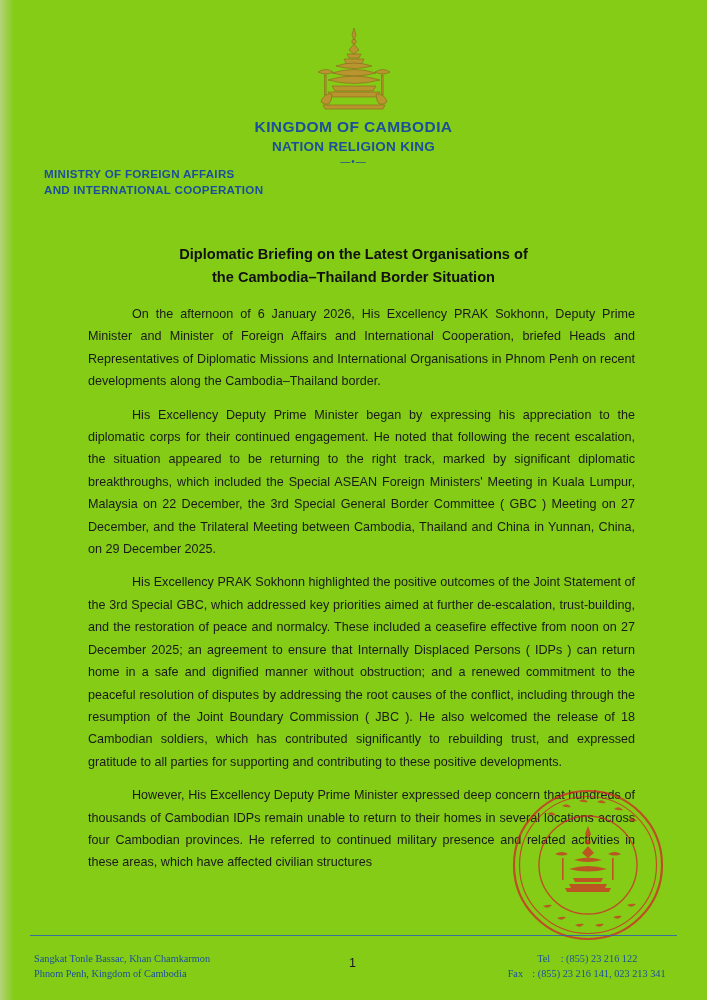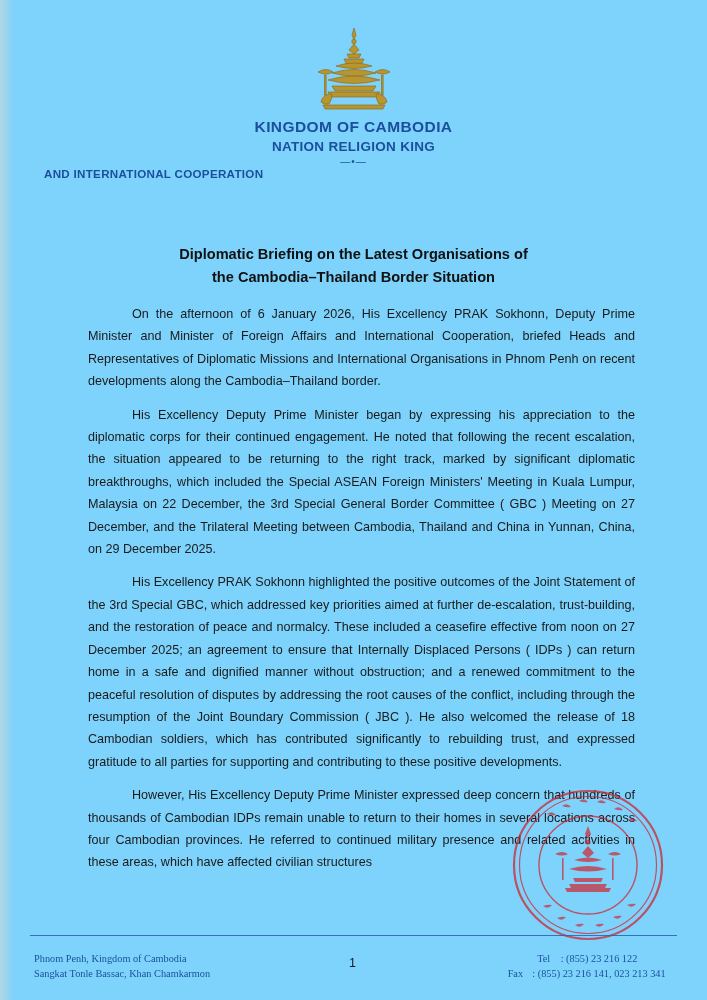--- a/index.html
+++ b/index.html
@@ -5,21 +5,21 @@
   * { box-sizing: border-box; }
   html, body {
     margin: 0; padding: 0;
     width: 707px; height: 1000px;
     background: #fdfbf7;
     font-family: "Liberation Sans", sans-serif;
   }
   .page {
     position: relative;
     width: 707px; height: 1000px;
-    background: #7dd3fc;
+    background: #84cc16;
     overflow: hidden;
   }
   
   .page::before {
     content: "";
     position: absolute; left: 0; top: 0; bottom: 0; width: 14px;
     background: linear-gradient(to right, #ddd8cf, rgba(255,255,255,0));
     opacity: .55;
     pointer-events: none;
   }
@@ -188,20 +188,21 @@
 
   <div class="kingdom">
     <span>KINGDOM OF CAMBODIA</span>
   </div>
   <div class="nation">
     <span>NATION RELIGION KING</span>
   </div>
   <div class="khmer-divider">—•—</div>
 
   <div class="ministry">
+    <div>MINISTRY OF FOREIGN AFFAIRS</div>
     <div>AND INTERNATIONAL COOPERATION</div>
   </div>
 
 
   <div class="title">
     <div>Diplomatic Briefing on the Latest Organisations of</div>
     <div>the Cambodia–Thailand Border Situation</div>
   </div>
 
   <div class="body">
@@ -248,22 +249,22 @@
         <path d="M106 133 q5 4 9 -1 q-4 -1 -9 1z"></path>
         <path d="M120 121 q5 4 9 -1 q-4 -1 -9 1z"></path>
       </g>
     </svg>
   </div>
 
   <div class="footer-rule"></div>
 
   <div class="footer">
     <div class="addr">
+      <div>Sangkat Tonle Bassac, Khan Chamkarmon</div>
       <div>Phnom Penh, Kingdom of Cambodia</div>
-      <div>Sangkat Tonle Bassac, Khan Chamkarmon</div>
     </div>
 
     <div class="pageno">1</div>
 
     <div class="contact">
       <div class="line">
         <span class="lbl">Tel</span><span>: (855) 23 216 122</span>
       </div>
       <div class="line">
         <span class="lbl">Fax</span><span>: (855) 23 216 141, 023 213 341</span>

